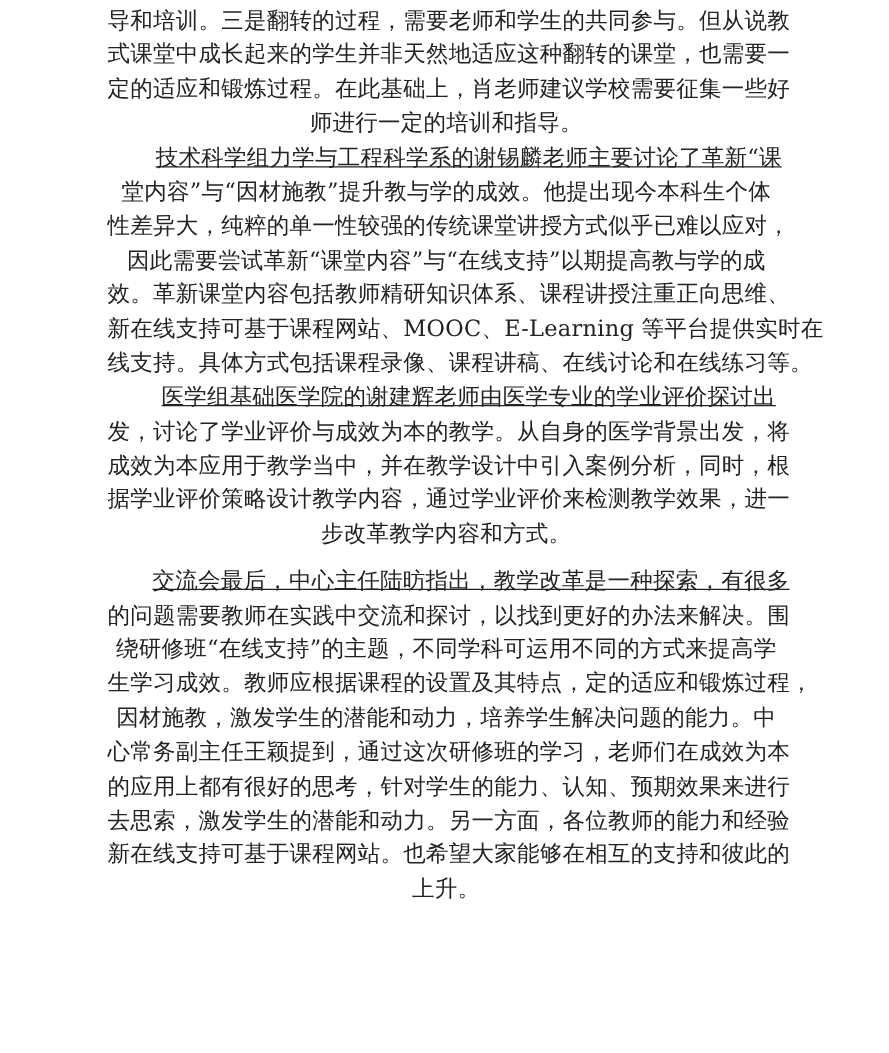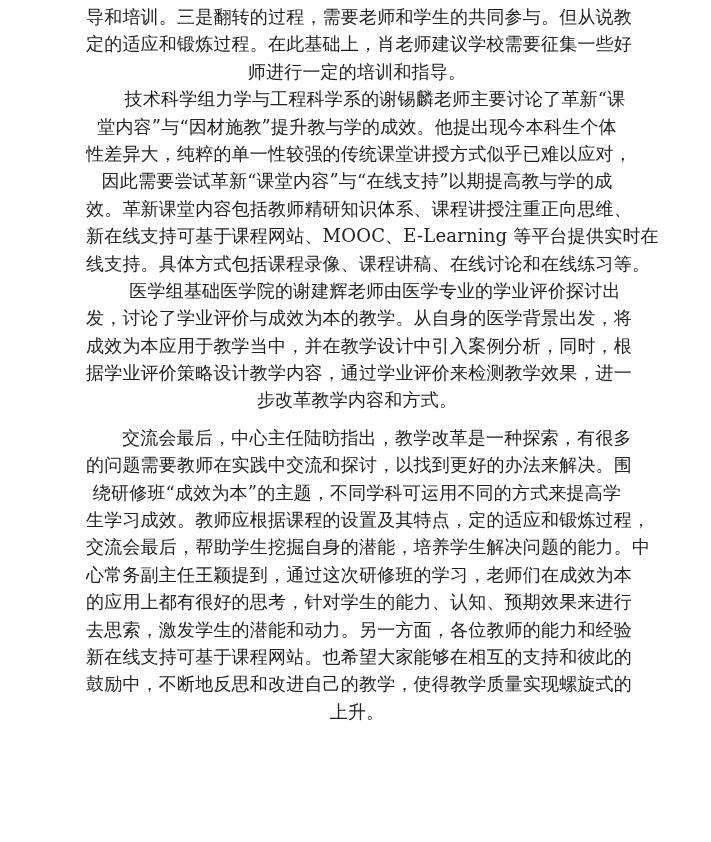--- a/index.html
+++ b/index.html
@@ -28,29 +28,31 @@
   .line {
     font-size: 18px;
     line-height: 27.4px;
     height: 27.4px;
     white-space: nowrap;
     letter-spacing: 0.2px;
     text-align: center;
   }
   .line.indent {
     padding-left: 36px;
+    text-decoration: underline;
   }
 </style>
 </head>
 <body>
 
 <div class="page">
 
   <div class="paragraph">
     <div class="line">导和培训。三是翻转的过程，需要老师和学生的共同参与。但从说教</div>
+    <div class="line">式课堂中成长起来的学生并非天然地适应这种翻转的课堂，也需要一</div>
     <div class="line">定的适应和锻炼过程。在此基础上，肖老师建议学校需要征集一些好</div>
     <div class="line">师进行一定的培训和指导。</div>
   </div>
 
   <div class="paragraph">
     <div class="line indent">技术科学组力学与工程科学系的谢锡麟老师主要讨论了革新“课</div>
     <div class="line">堂内容”与“因材施教”提升教与学的成效。他提出现今本科生个体</div>
     <div class="line">性差异大，纯粹的单一性较强的传统课堂讲授方式似乎已难以应对，</div>
     <div class="line">因此需要尝试革新“课堂内容”与“在线支持”以期提高教与学的成</div>
     <div class="line">效。革新课堂内容包括教师精研知识体系、课程讲授注重正向思维、</div>
@@ -62,24 +64,23 @@
     <div class="line indent">医学组基础医学院的谢建辉老师由医学专业的学业评价探讨出</div>
     <div class="line">发，讨论了学业评价与成效为本的教学。从自身的医学背景出发，将</div>
     <div class="line">成效为本应用于教学当中，并在教学设计中引入案例分析，同时，根</div>
     <div class="line">据学业评价策略设计教学内容，通过学业评价来检测教学效果，进一</div>
     <div class="line">步改革教学内容和方式。</div>
   </div>
 
   <div class="paragraph gap-before">
     <div class="line indent">交流会最后，中心主任陆昉指出，教学改革是一种探索，有很多</div>
     <div class="line">的问题需要教师在实践中交流和探讨，以找到更好的办法来解决。围</div>
-    <div class="line">绕研修班“成效为本”的主题，不同学科可运用不同的方式来提高学</div>
+    <div class="line">绕研修班“在线支持”的主题，不同学科可运用不同的方式来提高学</div>
     <div class="line">生学习成效。教师应根据课程的设置及其特点，定的适应和锻炼过程，</div>
-    <div class="line">交流会最后，帮助学生挖掘自身的潜能，培养学生解决问题的能力。中</div>
+    <div class="line">因材施教，激发学生的潜能和动力，培养学生解决问题的能力。中</div>
     <div class="line">心常务副主任王颖提到，通过这次研修班的学习，老师们在成效为本</div>
     <div class="line">的应用上都有很好的思考，针对学生的能力、认知、预期效果来进行</div>
     <div class="line">去思索，激发学生的潜能和动力。另一方面，各位教师的能力和经验</div>
     <div class="line">新在线支持可基于课程网站。也希望大家能够在相互的支持和彼此的</div>
-    <div class="line">鼓励中，不断地反思和改进自己的教学，使得教学质量实现螺旋式的</div>
     <div class="line">上升。</div>
   </div>
 
 </div>
 
 </body></html>

